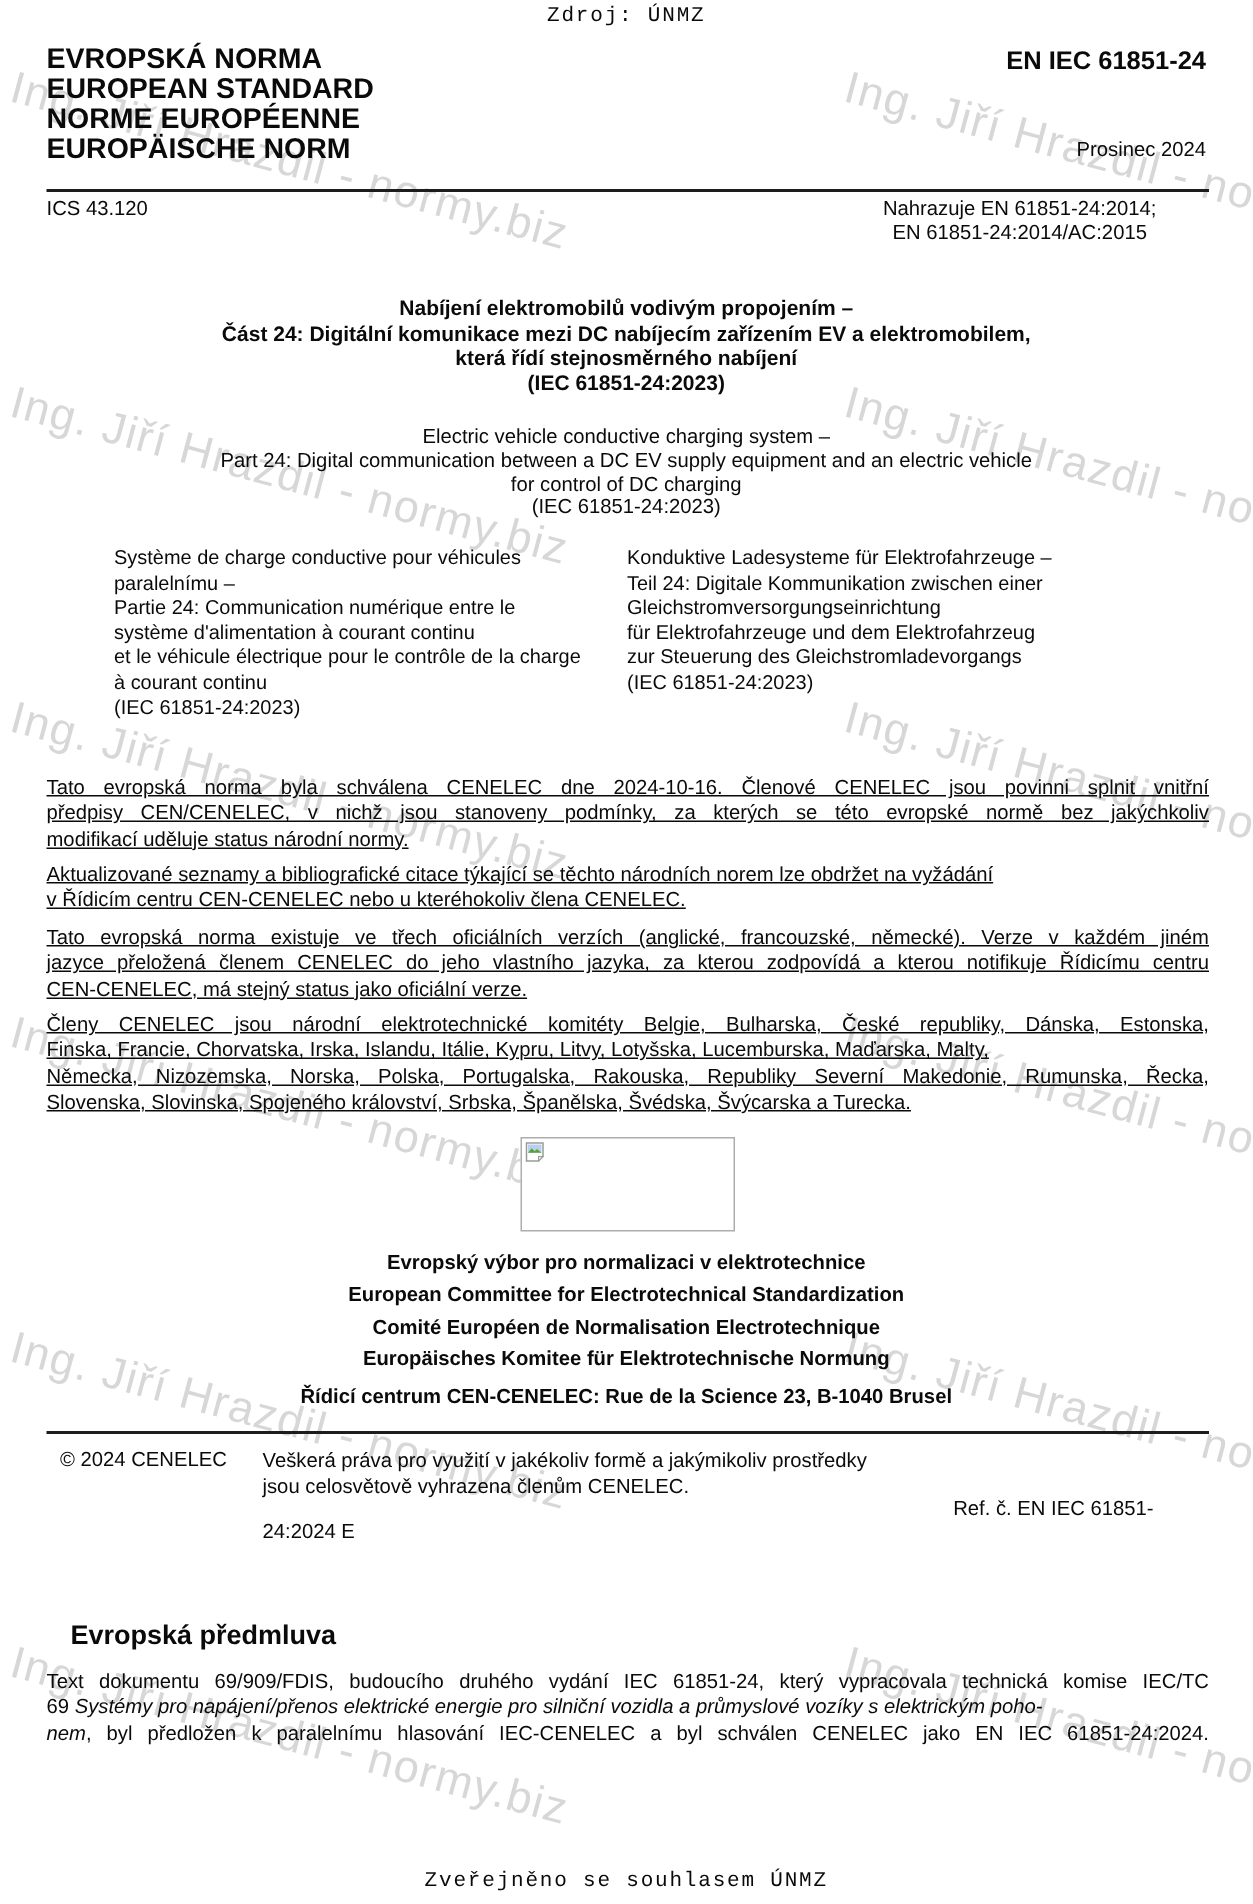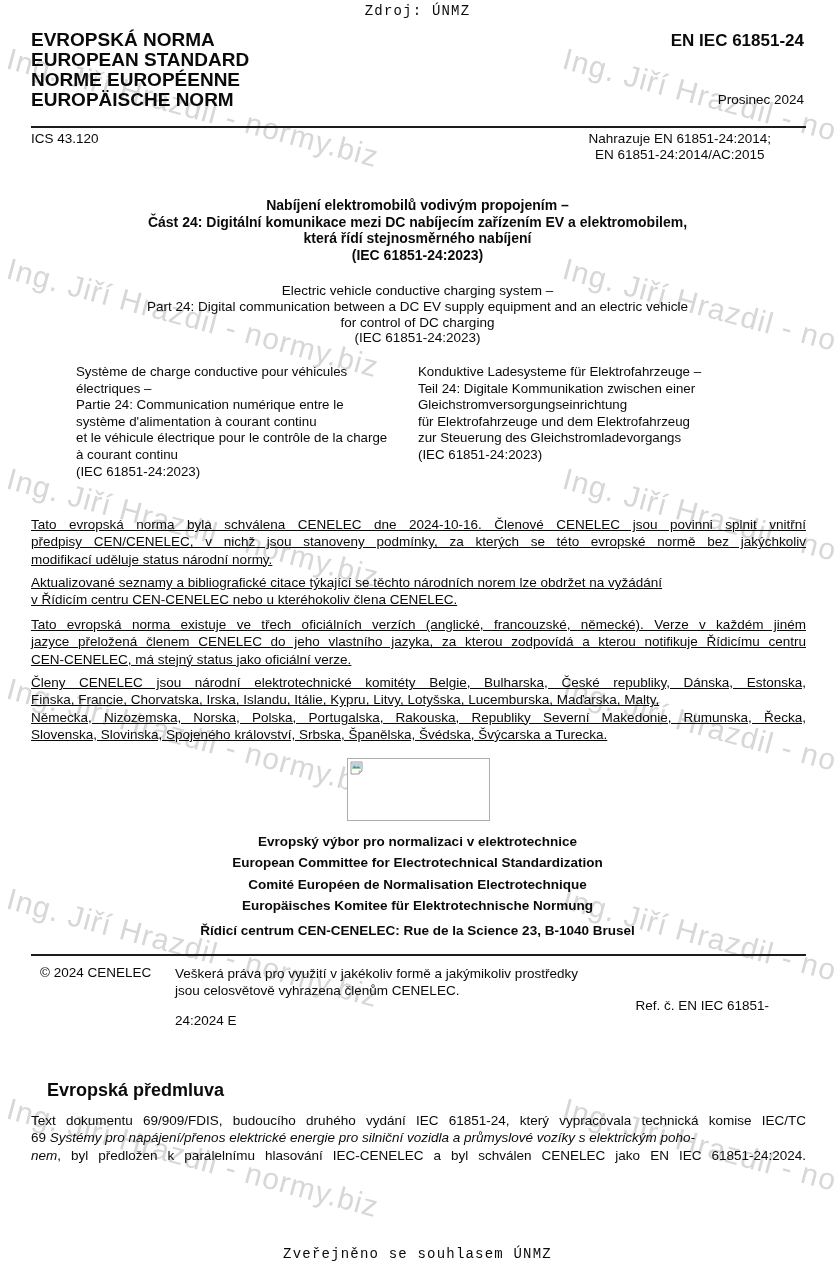--- a/index.html
+++ b/index.html
@@ -121,21 +121,21 @@
 
     <div class="abs title-en ctr">
       <div>Electric vehicle conductive charging system –</div>
       <div>Part 24: Digital communication between a DC EV supply equipment and an electric vehicle</div>
       <div>for control of DC charging</div>
       <div>(IEC 61851-24:2023)</div>
     </div>
 
     <div class="abs col-fr">
       <div>Système de charge conductive pour véhicules</div>
-      <div>électriques –</div>
+      <div>paralelnímu –</div>
       <div>Partie 24: Communication numérique entre le</div>
       <div>système d'alimentation à courant continu</div>
       <div>et le véhicule électrique pour le contrôle de la charge</div>
       <div>à courant continu</div>
       <div>(IEC 61851-24:2023)</div>
     </div>
 
     <div class="abs col-de">
       <div>Konduktive Ladesysteme für Elektrofahrzeuge –</div>
       <div>Teil 24: Digitale Kommunikation zwischen einer</div>

